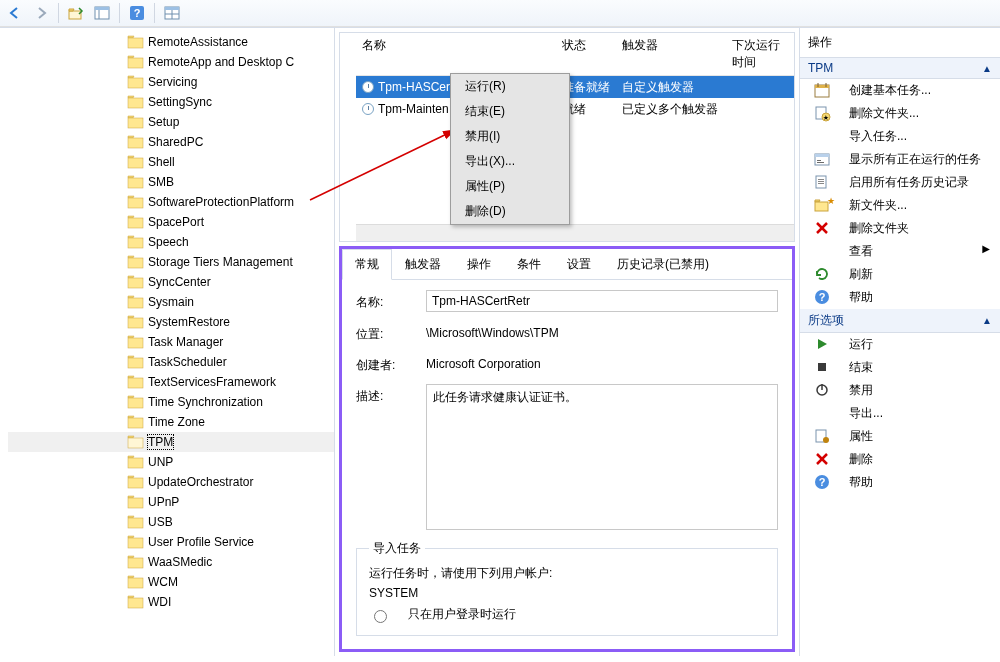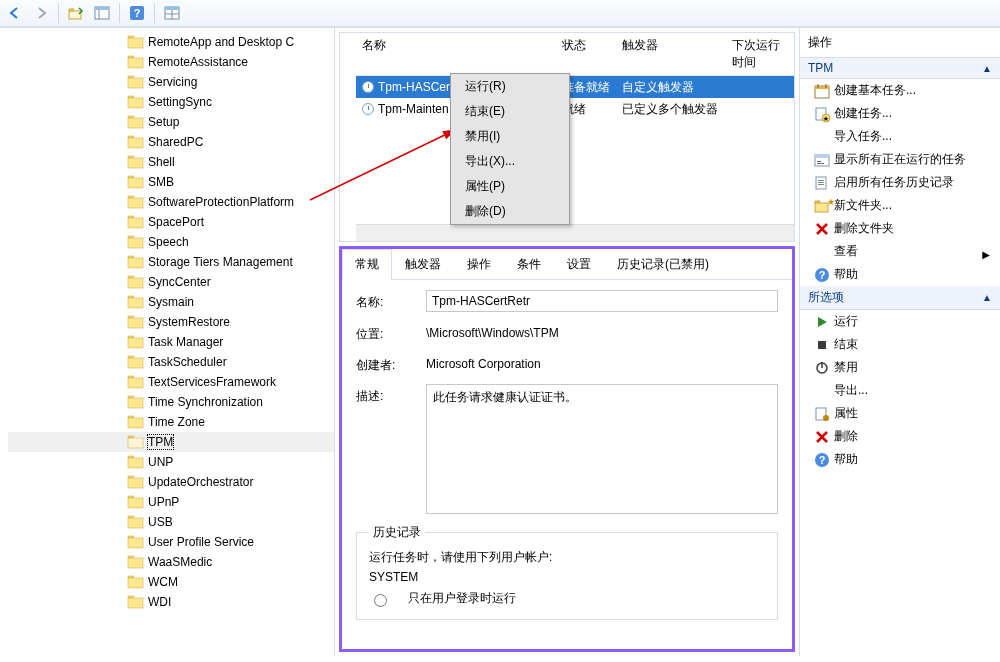--- a/index.html
+++ b/index.html
@@ -47,33 +47,33 @@
 
   
   .details { flex: 1; margin: 2px 4px 4px 4px; border: 3px solid #8b5cf6; display:flex; flex-direction:column; overflow:hidden;}
   .tabs { display: flex; border-bottom: 1px solid #d6dde8; background: #fff;}
   .tab { padding: 6px 12px 6px 12px; border: 1px solid transparent; border-bottom: none; margin-bottom:-1px; cursor: default;}
   .tab.active { border-color: #d6dde8; background: #fff; border-bottom: 1px solid #fff;}
   .detail-body { flex:1; overflow:auto; padding: 10px 14px;}
   .field-row { display:flex; align-items:flex-start; margin-bottom: 10px; gap: 24px;}
   .field-row .lbl { width: 46px; padding-top: 4px;}
   .field-row input[type=text] { flex:1; padding: 3px 5px; border: 1px solid #c8c8c8; font: inherit;}
-  .field-row textarea { flex:1; height: 130px; padding: 4px 6px; border: 1px solid #c8c8c8; font: inherit; resize: none;}
+  .field-row textarea { flex:1; height: 146px; padding: 4px 6px; border: 1px solid #c8c8c8; font: inherit; resize: none;}
   .plain-val { padding-top: 4px;}
   fieldset.sec { border: 1px solid #d6dde8; margin: 8px 0 0 0; padding: 8px 12px 12px 12px;}
   fieldset.sec legend { padding: 0 4px;}
   .radio-row { display:flex; align-items:center; gap:18px; margin-top:6px;}
 
   
   .right-pane { flex: 1; border-left: none; display:flex; flex-direction:column;}
   .right-head { background: #fff; padding: 6px 8px; font-weight: normal; border-bottom: 1px solid #d6dde8;}
   .section-bar { background: #eef3fb; padding: 3px 8px; display:flex; align-items:center; justify-content:space-between; color: #0a3a86; border-bottom: 1px solid #d6dde8;}
   .section-bar .chev { font-size: 10px;}
   .action-list { display:flex; flex-direction:column;}
-  .action-item { display:flex; align-items:flex-end; gap:4px; padding: 3px 10px 3px 14px; cursor: default;}
+  .action-item { display:flex; align-items:flex-start; gap:19px; padding: 3px 10px 3px 14px; cursor: default;}
   .action-item .sub-arrow { margin-left:auto; font-size:10px;}
   .ic { width:16px; height:16px; display:flex; align-items:center; justify-content:center; flex:none;}
 
   
   svg { overflow: visible; }
 </style>
 </head>
 <body>
 
 <div class="toolbar">
@@ -123,30 +123,30 @@
 <div class="main">
 
   <div class="left-pane" id="tree">
       <div class="tree-row">
         <span class="folder-icon">
           <svg width="16" height="12">
             <path d="M0 2 L5 2 L6 0 L0 0 Z" fill="#f4d873" stroke="#caa33d" stroke-width="0.5"></path>
             <rect x="0" y="2" width="15" height="10" fill="#ffe790" stroke="#caa33d" stroke-width="0.5"></rect>
           </svg>
         </span>
+        <span class="tree-label">RemoteAssistance</span>
+      </div>
+      <div class="tree-row">
+        <span class="folder-icon">
+          <svg width="16" height="12">
+            <path d="M0 2 L5 2 L6 0 L0 0 Z" fill="#f4d873" stroke="#caa33d" stroke-width="0.5"></path>
+            <rect x="0" y="2" width="15" height="10" fill="#ffe790" stroke="#caa33d" stroke-width="0.5"></rect>
+          </svg>
+        </span>
         <span class="tree-label">RemoteApp and Desktop C</span>
-      </div>
-      <div class="tree-row">
-        <span class="folder-icon">
-          <svg width="16" height="12">
-            <path d="M0 2 L5 2 L6 0 L0 0 Z" fill="#f4d873" stroke="#caa33d" stroke-width="0.5"></path>
-            <rect x="0" y="2" width="15" height="10" fill="#ffe790" stroke="#caa33d" stroke-width="0.5"></rect>
-          </svg>
-        </span>
-        <span class="tree-label">RemoteAssistance</span>
       </div>
       <div class="tree-row">
         <span class="folder-icon">
           <svg width="16" height="12">
             <path d="M0 2 L5 2 L6 0 L0 0 Z" fill="#f4d873" stroke="#caa33d" stroke-width="0.5"></path>
             <rect x="0" y="2" width="15" height="10" fill="#ffe790" stroke="#caa33d" stroke-width="0.5"></rect>
           </svg>
         </span>
         <span class="tree-label">Servicing</span>
       </div>
@@ -437,21 +437,21 @@
         </div>
         <div class="field-row">
           <span class="lbl">创建者:</span>
           <span class="plain-val">Microsoft Corporation</span>
         </div>
         <div class="field-row">
           <span class="lbl">描述:</span>
           <textarea id="desc-ta" style="">此任务请求健康认证证书。</textarea>
         </div>
         <fieldset class="sec">
-          <legend>历史记录</legend>
+          <legend>导入任务</legend>
           <div>运行任务时，请使用下列用户帐户:</div>
           <div style="margin-top:4px">SYSTEM</div>
           <div class="radio-row">
             <input type="radio" style="">
             <span>只在用户登录时运行</span>
           </div>
         </fieldset>
       </div>
     </div>
   </div>
@@ -475,21 +475,21 @@
           <span>创建基本任务...</span>
         </div>
         <div class="action-item">
           <span class="ic">
             <svg width="16" height="16">
               <rect x="2" y="2" width="10" height="12" fill="#fff" stroke="#7a93ad"></rect>
               <circle cx="12" cy="12" r="4" fill="#f4d873" stroke="#caa33d"></circle>
               <text x="12" y="15" text-anchor="middle" font-size="7">★</text>
             </svg>
           </span>
-          <span>创建任务...</span>
+          <span>删除文件夹...</span>
         </div>
         <div class="action-item">
           <span class="ic"></span>
           <span>导入任务...</span>
         </div>
         <div class="action-item">
           <span class="ic">
             <svg width="16" height="16">
               <rect x="1" y="3" width="14" height="11" fill="#fff" stroke="#7a93ad"></rect>
               <rect x="1" y="3" width="14" height="3" fill="#b9d1eb"></rect>
@@ -526,20 +526,29 @@
               <line x1="2" y1="2" x2="12" y2="12" stroke="#d40000" stroke-width="2.5"></line>
               <line x1="12" y1="2" x2="2" y2="12" stroke="#d40000" stroke-width="2.5"></line>
             </svg>
           </span>
           <span>删除文件夹</span>
         </div>
         <div class="action-item">
           <span class="ic"></span>
           <span>查看</span>
           <span class="sub-arrow">▶</span>
+        </div>
+        <div class="action-item">
+          <span class="ic">
+            <svg width="16" height="16">
+              <path d="M3 8 A5 5 0 1 1 5 12" fill="none" stroke="#2d8a2d" stroke-width="1.8"></path>
+              <path d="M3 5 L3 9 L7 9" fill="none" stroke="#2d8a2d" stroke-width="1.8"></path>
+            </svg>
+          </span>
+          <span>刷新</span>
         </div>
         <div class="action-item">
           <span class="ic">
             <svg width="16" height="16">
               <circle cx="8" cy="8" r="7" fill="#4a8de0"></circle>
               <text x="8" y="12" text-anchor="middle" fill="#fff" font-size="11" font-weight="bold">?</text>
             </svg>
           </span>
           <span>帮助</span>
         </div>

